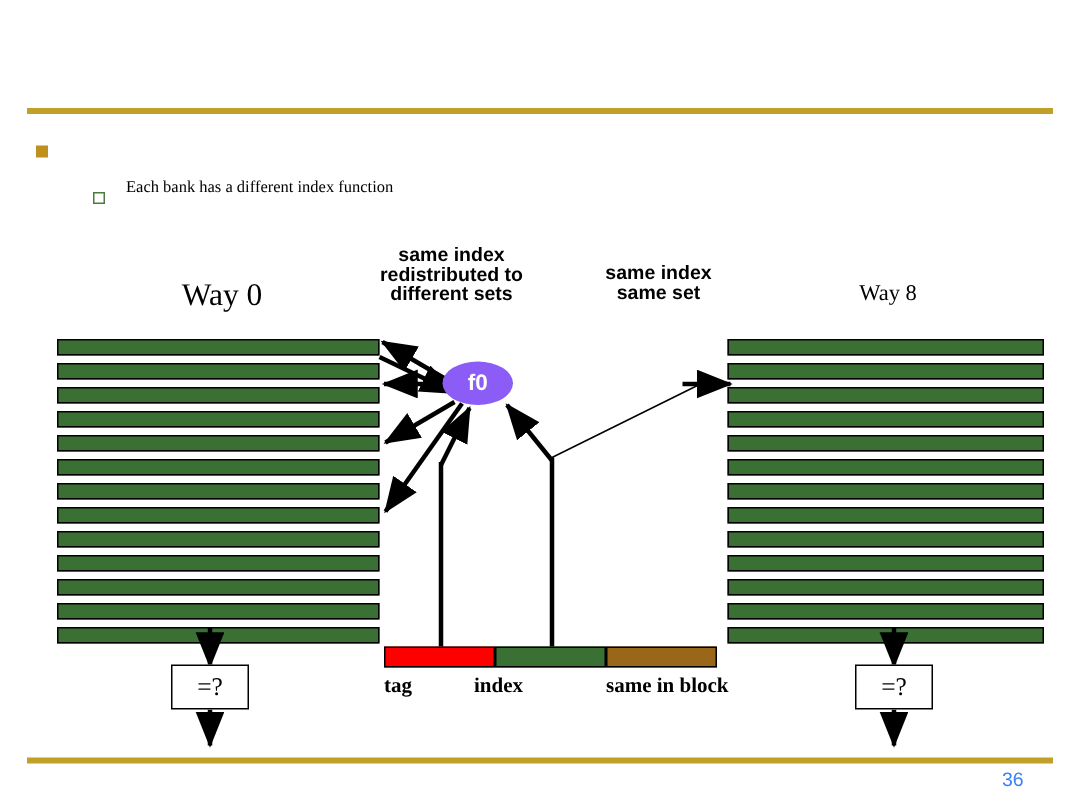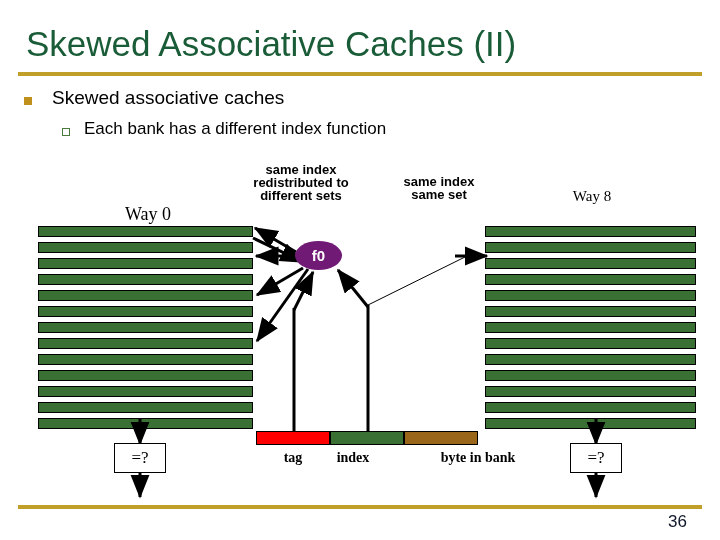--- a/index.html
+++ b/index.html
@@ -30,35 +30,35 @@
   .b1{
     position:absolute;left:52px;top:87px;
     font-size:19px;color:#000;white-space:nowrap;
   }
   .b1-mark{
     position:absolute;left:24px;top:97px;width:8px;height:8px;
     background:#c0901c;
   }
   .b2{
     position:absolute;left:84px;top:119px;
-    font-size:17px;color:#000;white-space:nowrap;
+    font-size:11px;color:#000;white-space:nowrap;font-family:Liberation Serif, serif;
   }
   .b2-mark{
     position:absolute;left:62px;top:128px;width:8px;height:8px;
     background:#ffffff;border:1px solid #4c7a3c;box-sizing:border-box;
   }
 
   
   .dlabel{
     position:absolute;color:#000;
     font-family:"Liberation Serif", serif;
     text-align:center;line-height:13px;
     white-space:pre-line;
   }
-  .lab-way0{left:113px;top:208px;width:70px;font-size:18px;}
+  .lab-way0{left:113px;top:190px;width:70px;font-size:21px;}
   .lab-redist{left:216px;top:163px;width:170px;font-size:13px;font-weight:bold;font-family:"Liberation Sans",sans-serif;}
   .lab-sameset{left:378px;top:175px;width:122px;font-size:13px;font-weight:bold;font-family:"Liberation Sans",sans-serif;}
   .lab-way1{left:552px;top:190px;width:80px;font-size:15px;}
 
   
   .bank{position:absolute;}
   .bar{
     position:absolute;
     background:#3a7033;
     border:1px solid #000;
@@ -85,21 +85,21 @@
 
   
   #addr{position:absolute;left:256px;top:431px;height:14px;width:222px;}
   .seg{position:absolute;top:0;height:14px;border:1px solid #000;box-sizing:border-box;}
   .seg-tag{left:0;width:74px;background:#ff0000;}
   .seg-index{left:74px;width:74px;background:#3a7033;}
   .seg-byte{left:148px;width:74px;background:#99661a;}
   .seglabel{
     position:absolute;top:450px;color:#000;
     font-family:"Liberation Serif",serif;font-size:14px;font-weight:bold;
-    text-align:center;white-space:nowrap;
+    text-align:left;white-space:nowrap;
   }
   .sl-tag{left:256px;width:74px;}
   .sl-index{left:316px;width:74px;}
   .sl-byte{left:404px;width:148px;}
 
   
   .eqbox{
     position:absolute;width:52px;height:30px;
     background:#ffffff;border:1px solid #000;box-sizing:border-box;
     display:flex;align-items:center;justify-content:center;
@@ -109,33 +109,31 @@
   #eq-left{left:114px;top:443px;}
   #eq-right{left:570px;top:443px;}
 
   
   .foot-rule{
     position:absolute;left:18px;top:505px;width:684px;height:4px;
     background:#c0a028;
   }
   .slideno{
     position:absolute;left:668px;top:512px;width:40px;
-    font-size:17px;color:#0f172a;text-align:left;
+    font-size:13px;color:#3b82f6;text-align:left;
   }
 </style>
 </head>
 <body>
 
 <div id="slide">
 
-  <div class="title" style="color: rgb(26, 92, 56);">Skewed Associative Caches (II)</div>
   <div class="title-rule" style="background: rgb(192, 160, 40);"></div>
 
   <div class="b1-mark" style="background: rgb(192, 144, 28);"></div>
-  <div class="b1">Skewed associative caches</div>
 
   <div class="b2-mark" style="border-color: rgb(76, 122, 60);"></div>
   <div class="b2">Each bank has a different index function</div>
 
   <div class="dlabel lab-way0">Way 0</div>
   <div class="dlabel lab-redist">same index
 redistributed to
 different sets</div>
   <div class="dlabel lab-sameset">same index
 same set</div>
@@ -220,30 +218,30 @@
     </g>
 
     <g stroke="#000" stroke-width="3" fill="none" marker-end="url(#ah)">
       <line x1="596" y1="418" x2="596" y2="444"></line>
     </g>
     <g stroke="#000" stroke-width="3" fill="none" marker-end="url(#ah)">
       <line x1="596" y1="473" x2="596" y2="497"></line>
     </g>
   </svg>
 
-  <div class="f0" style="background: #701a75; color: rgb(255, 255, 255);">f0</div>
+  <div class="f0" style="background: #8b5cf6; color: rgb(255, 255, 255);">f0</div>
 
   <div id="addr">
     <div class="seg seg-tag" style="background: rgb(255, 0, 0);"></div>
     <div class="seg seg-index" style="background: rgb(58, 112, 51);"></div>
     <div class="seg seg-byte" style="background: rgb(153, 102, 26);"></div>
   </div>
   <div class="seglabel sl-tag">tag</div>
   <div class="seglabel sl-index">index</div>
-  <div class="seglabel sl-byte">byte in bank</div>
+  <div class="seglabel sl-byte">same in block</div>
 
   <div class="eqbox" id="eq-left">=?</div>
   <div class="eqbox" id="eq-right">=?</div>
 
   <div class="foot-rule" style="background: rgb(192, 160, 40);"></div>
   <div class="slideno">36</div>
 
 </div>
 
 </body></html>

